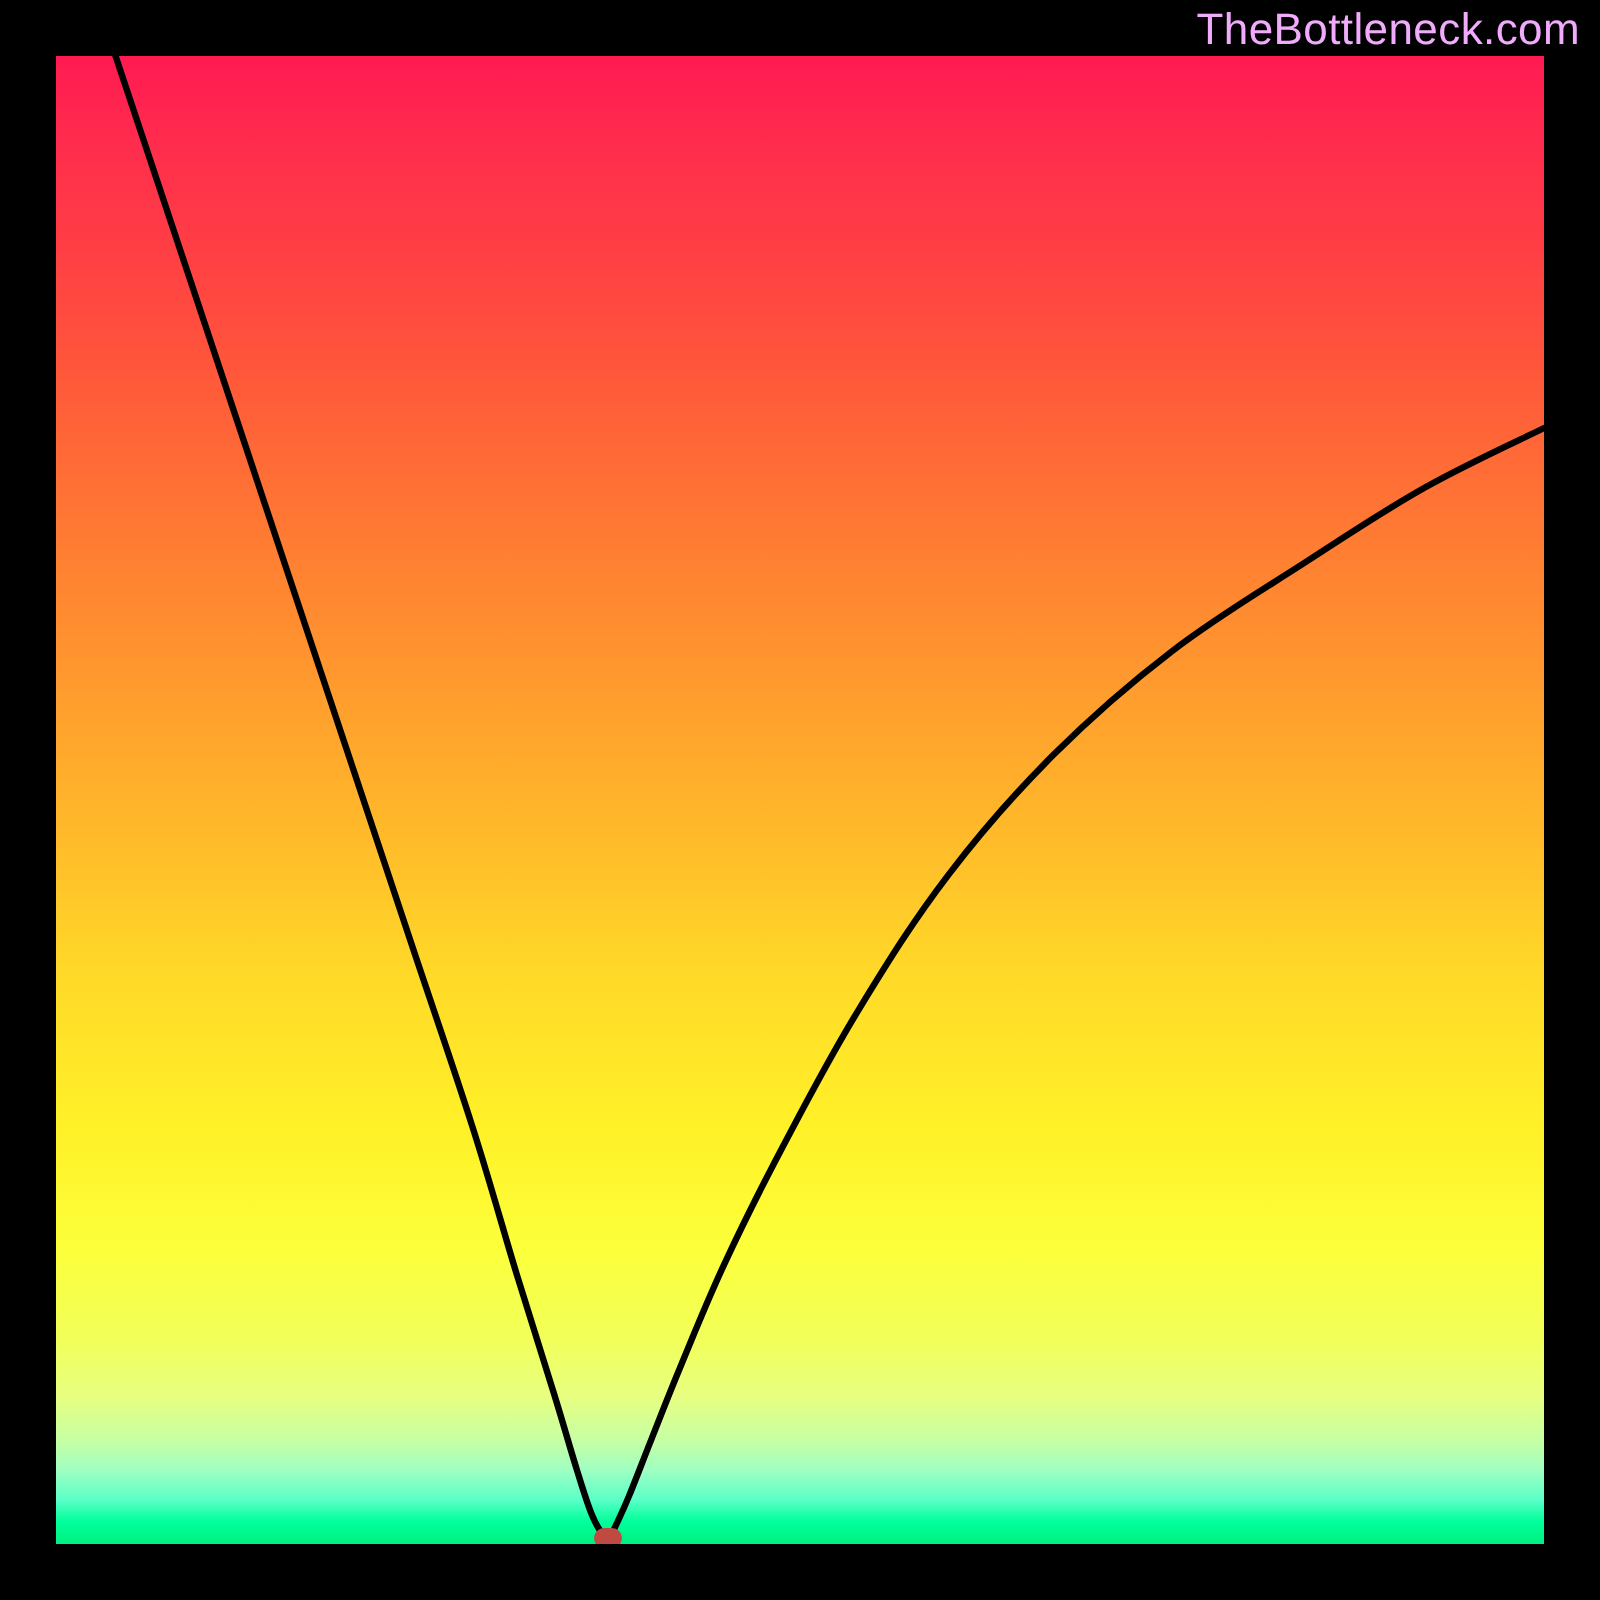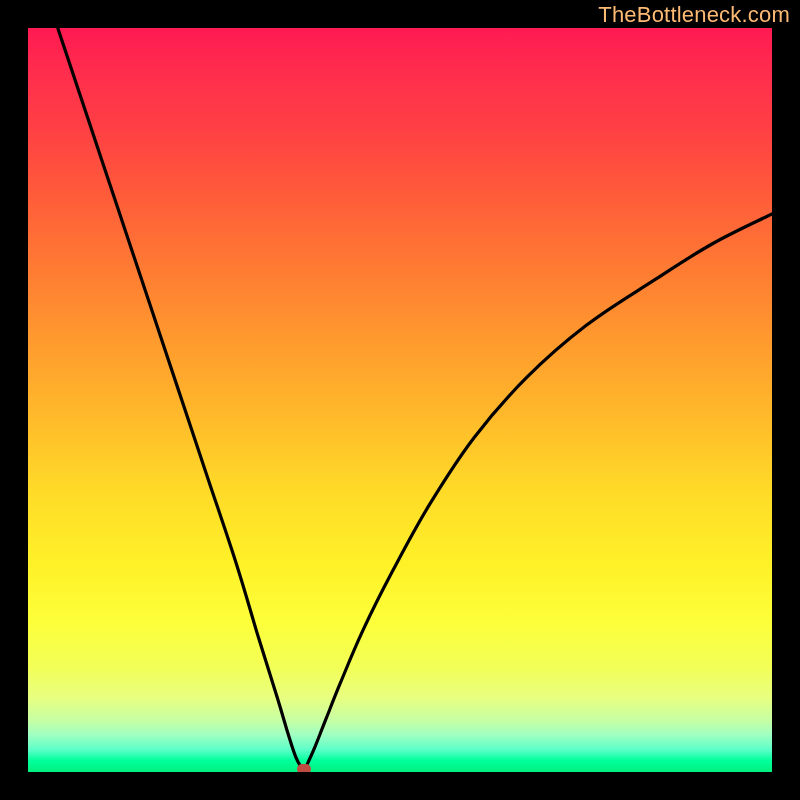--- a/index.html
+++ b/index.html
@@ -14,21 +14,21 @@
   .frame {
     position: absolute;
     left: 0; top: 0;
     width: 800px; height: 800px;
     background: #000;
   }
   .watermark {
     position: absolute;
     top: 2px;
     right: 10px;
-    color: #fdba74;
+    color: #f0abfc;
     font-size: 22px;
     letter-spacing: 0.2px;
     font-weight: 400;
   }
   .plot {
     position: absolute;
     left: 28px;
     top: 28px;
     width: 744px;
     height: 744px;

